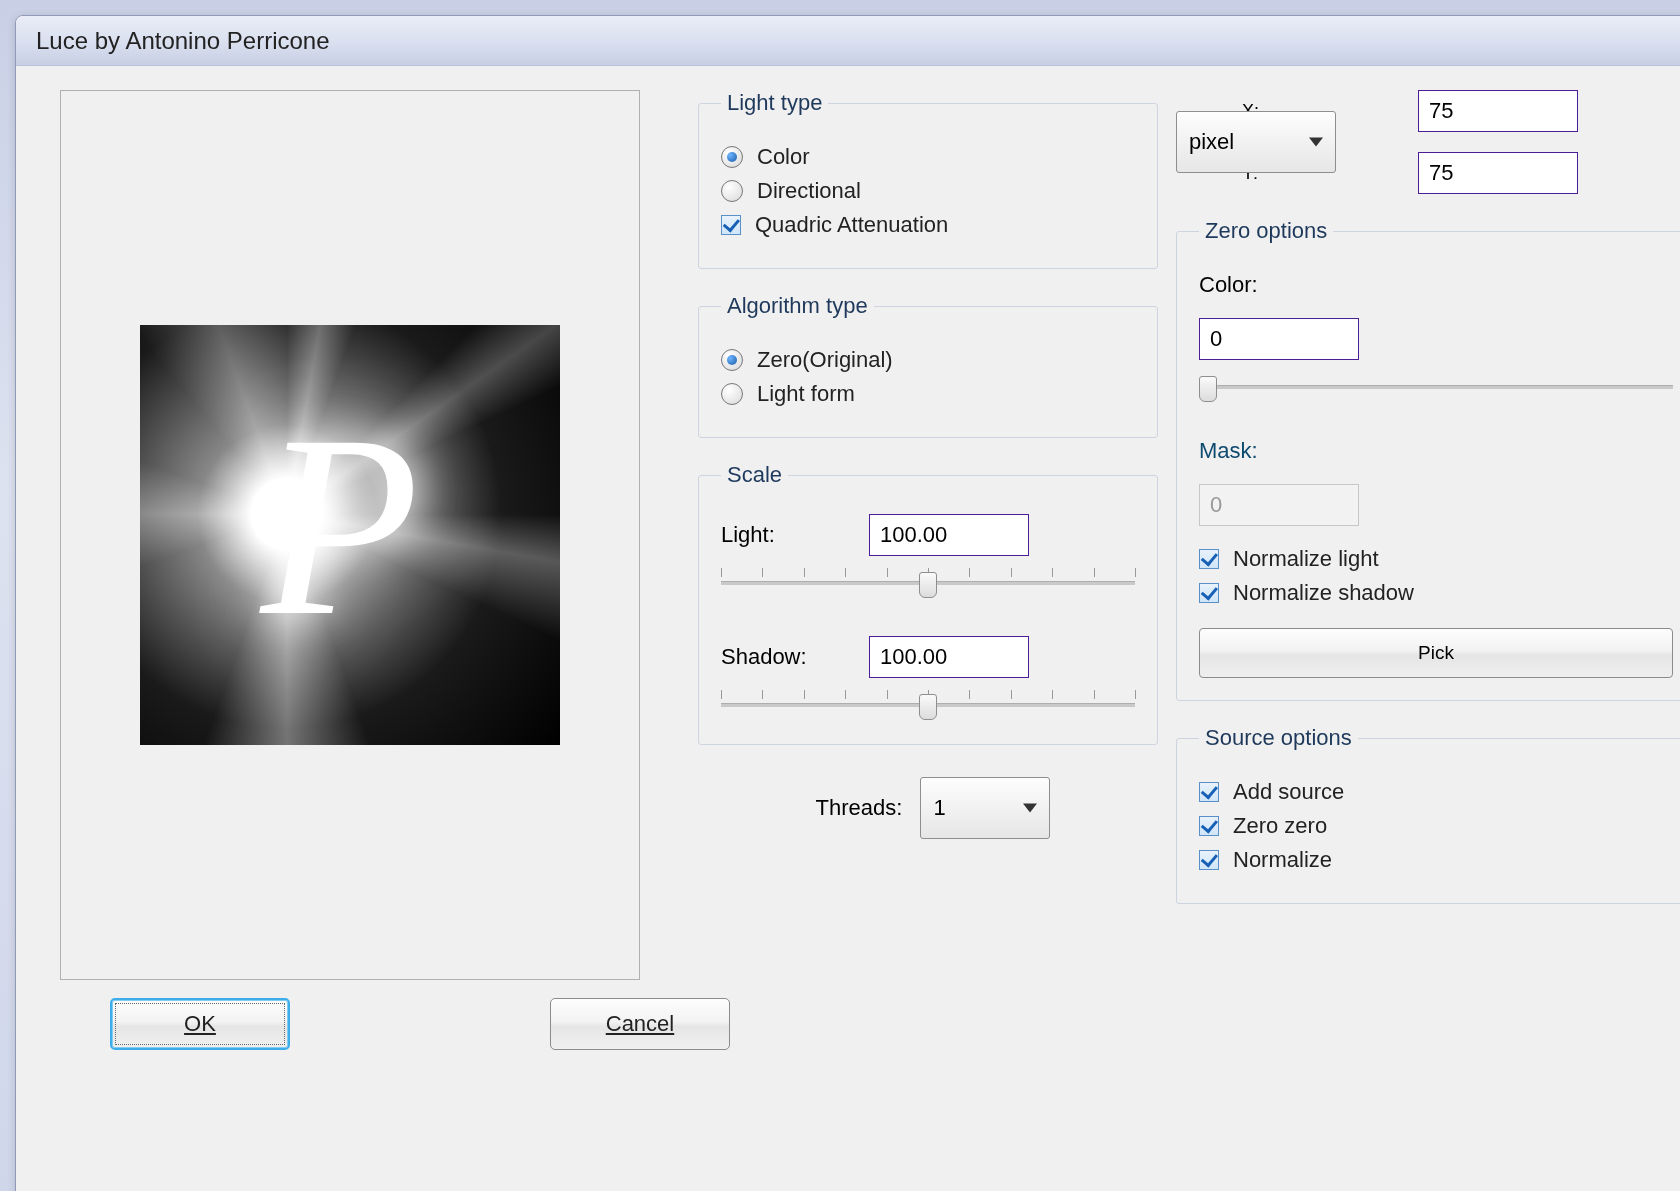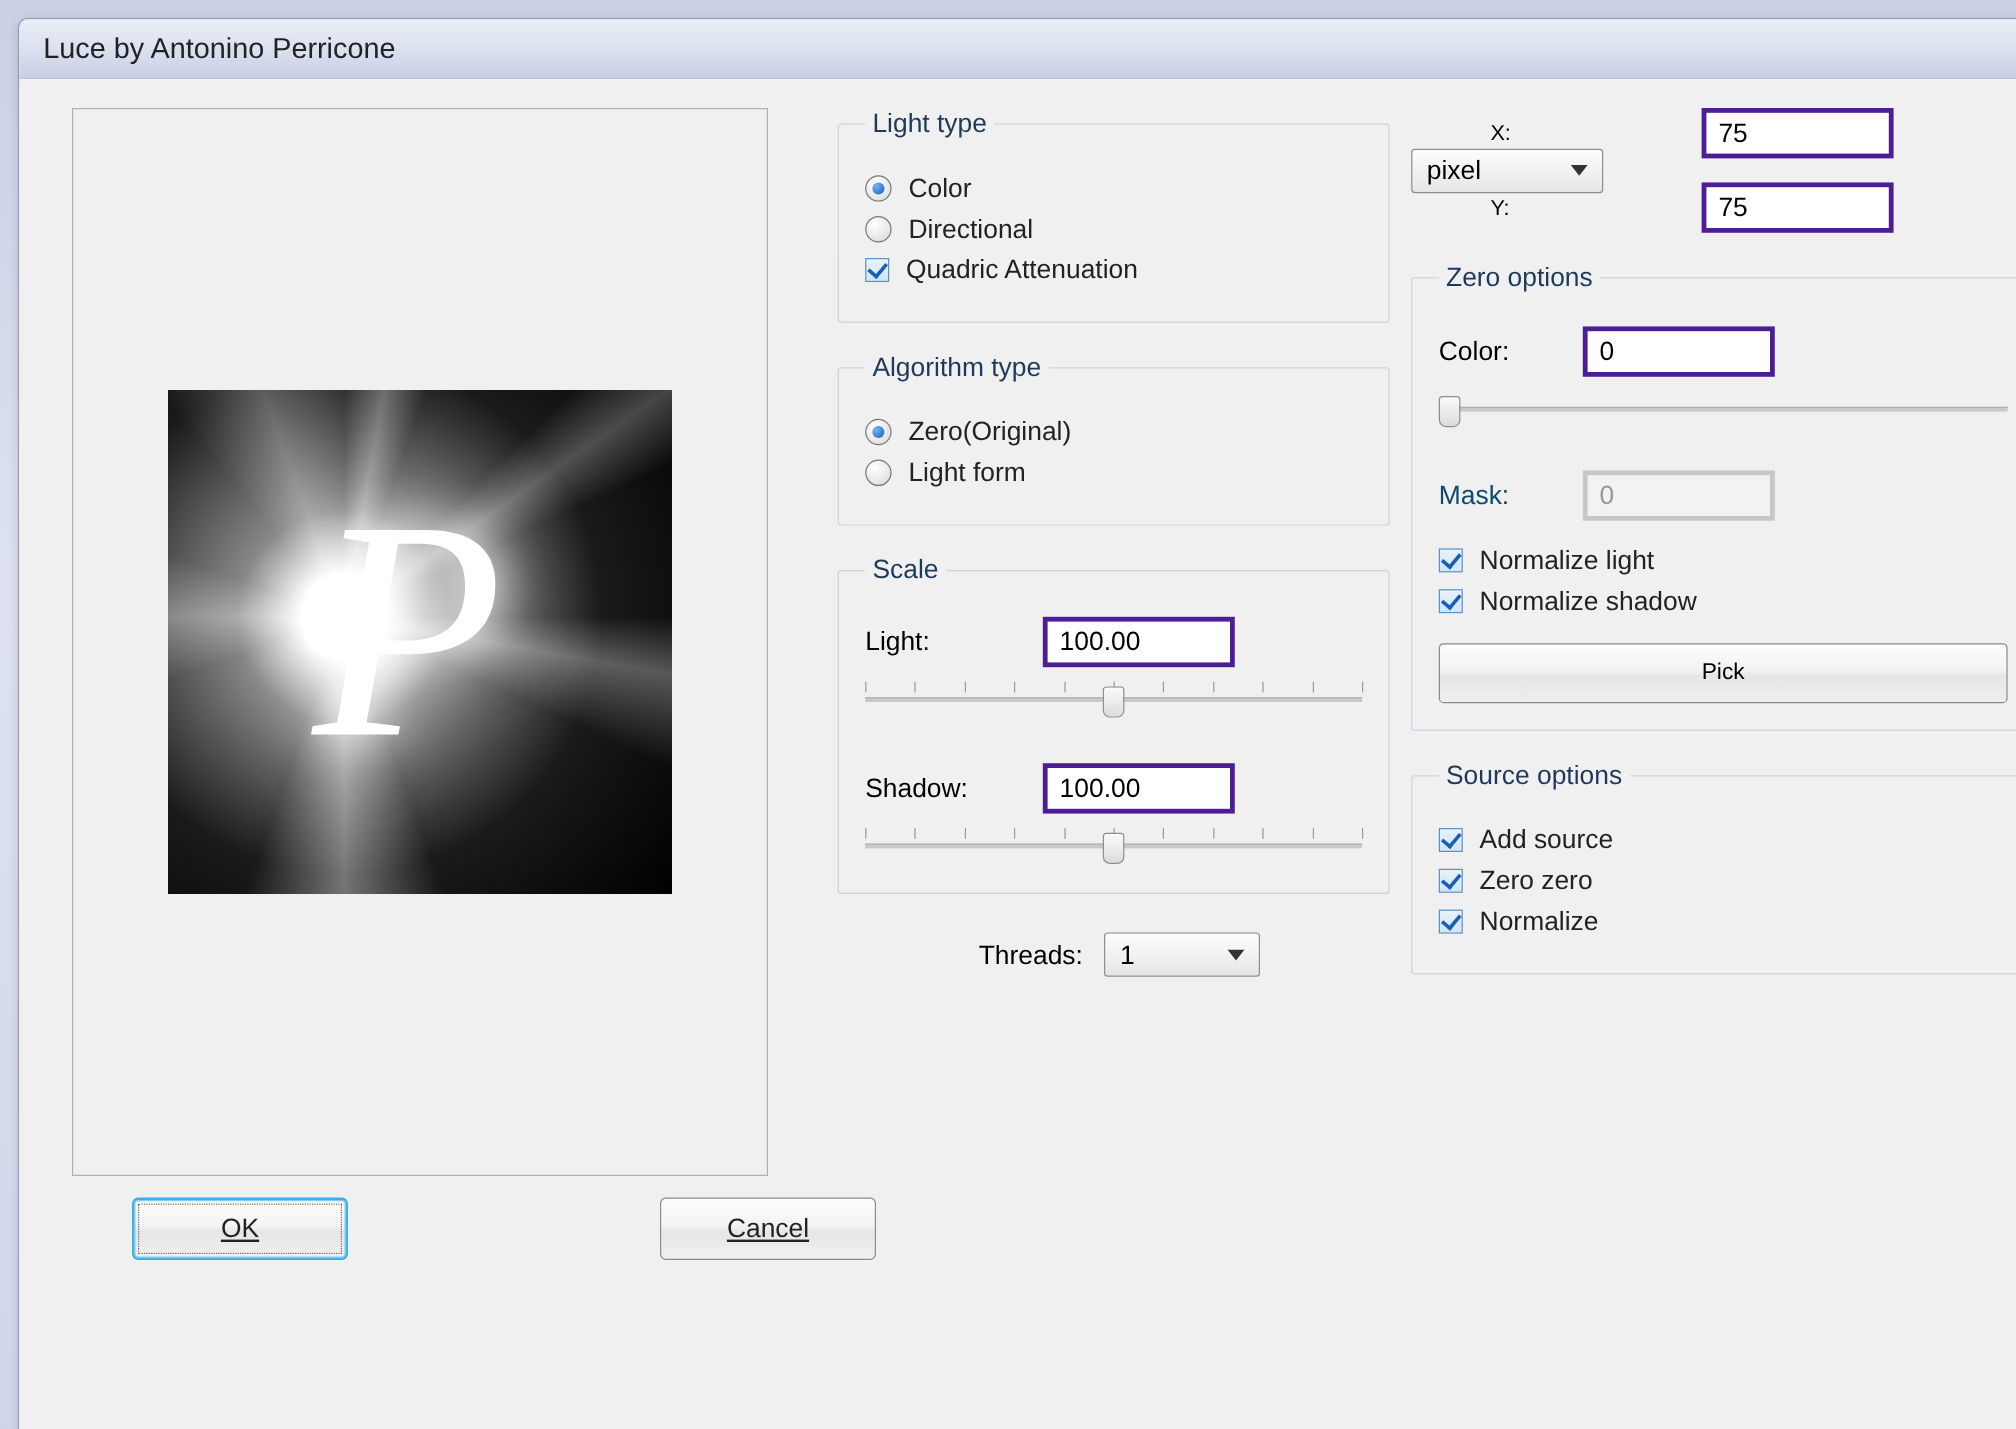--- a/index.html
+++ b/index.html
@@ -116,21 +116,21 @@
   background: linear-gradient(to bottom,#e8f2fb,#cfe5f8);
   border-color:#5a8fc8;
 }
 .chk.checked::after {
   content:""; width:12px; height:7px;
   border-left:3px solid #1760b6; border-bottom:3px solid #1760b6;
   transform: rotate(-50deg) translate(1px,-1px);
 }
 
 .numinput {
-  width:160px; height:42px; border:4px solid #4c1d95; background:#fff;
+  width:160px; height:42px; border:1px solid #4c1d95; background:#fff;
   padding:4px 10px; font-size:22px; color:#000;
 }
 .numinput.disabled { background:#f2f2f2; color:#999; border-color:#c7c7c7; }
 
 .slider {
   width:100%; height:34px; position:relative; margin-top:10px;
 }
 .slider .track {
   position:absolute; left:0; right:0; top:15px; height:4px;
   background:#c9c9c9; border-top:1px solid #aeaeae;
@@ -139,32 +139,32 @@
   position:absolute; left:0; right:0; top:0; height:12px;
 }
 .slider .tick { position:absolute; top:2px; width:1px; height:9px; background:#999; }
 .slider .thumb {
   position:absolute; top:6px; width:18px; height:26px; margin-left:-9px;
   background: linear-gradient(to bottom,#fafafa,#dcdcdc);
   border:1px solid #8e8e8e; border-radius:3px 3px 6px 6px;
 }
 
 .combo {
-  height:37px; min-width:130px; border:1px solid #8e8e8e; border-radius:3px;
+  height:62px; min-width:130px; border:1px solid #8e8e8e; border-radius:3px;
   background: linear-gradient(to bottom,#fdfdfd,#e6e6e6);
   display:inline-flex; align-items:center; padding:0 24px 0 12px; font-size:22px; position:relative;
 }
 .combo::after {
   content:""; position:absolute; right:12px; top:50%;
   border-left:7px solid transparent; border-right:7px solid transparent;
   border-top:9px solid #333; transform:translateY(-50%);
 }
 
 .xy-grid { display:grid; grid-template-columns:50px 160px 200px; gap:20px 16px; align-items:center; }
-.fieldrow { display:flex; align-items:center; gap:20px; font-size:22px; margin:8px 0; }
+.fieldrow { display:flex; align-items:flex-start; gap:20px; font-size:22px; margin:8px 0;flex-direction:column; }
 .fieldrow .lbl { min-width:100px; }
 .disabled-text { color:#0c4a6e; }
 .pick-btn {
   width:100%; height:50px; border:1px solid #8b8b8b; border-radius:4px;
   background: linear-gradient(to bottom,#fdfdfd 0%,#f2f2f2 45%,#e5e5e5 55%,#efefef 100%);
   font-size:19px; cursor:pointer; margin-top:14px;
 }
 .threads-row { display:flex; align-items:center; gap:18px; font-size:22px; padding-left:10px; margin-top:8px;justify-content:center;}
 .scale-pair { display:flex; align-items:center; gap:28px; margin-top:6px;}
 .scale-pair .lbl { min-width:120px; font-size:22px;}

